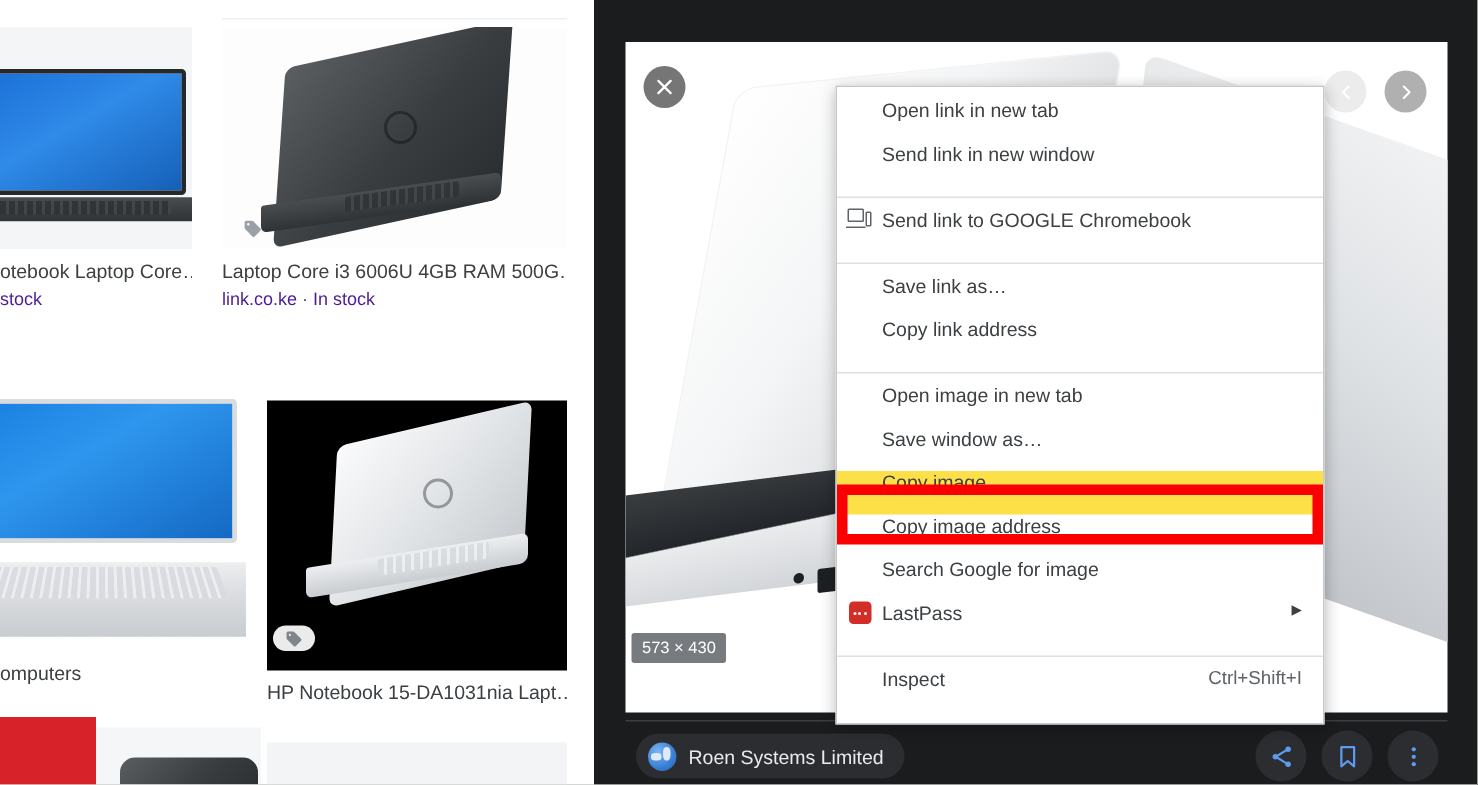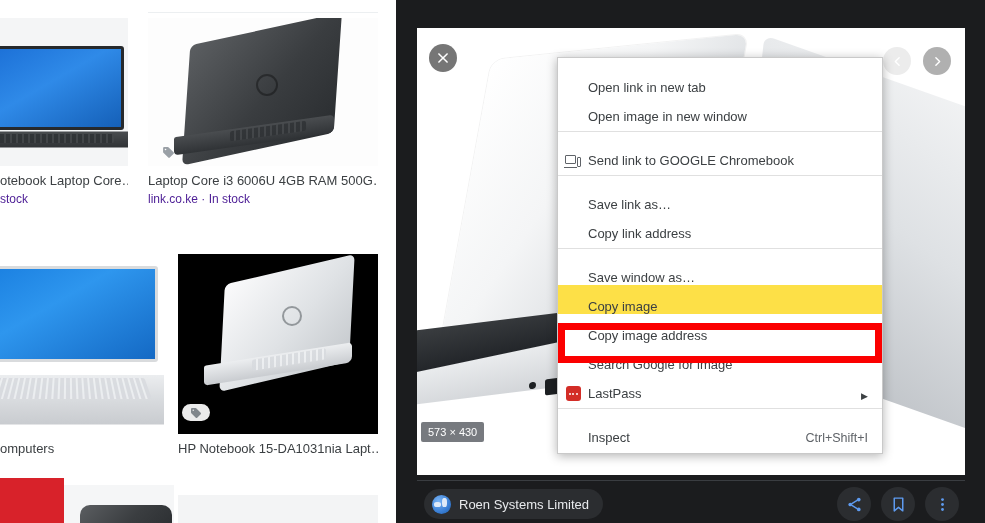--- a/index.html
+++ b/index.html
@@ -222,21 +222,21 @@
     width: 326px;
     background: #ffffff;
     border: 1px solid #c9c9c9;
     box-shadow: 0 2px 10px rgba(0,0,0,.30);
     padding: 8px 0;
     z-index: 40;
   }
   .mi {
     position: relative;
     height: 29px;
-    display: flex; align-items: flex-end;
+    display: flex; align-items: flex-start;
     padding: 0 14px 0 0;
     font-size: 13px;
     color: #3c4043;
     white-space: nowrap;
   }
   .mi .mi-icon {
     width: 30px; flex: 0 0 30px;
     display: flex; align-items: center; justify-content: center;
   }
   .mi .mi-label { flex: 1 1 auto; }
@@ -331,21 +331,21 @@
           <div class="kbd silver" style="left:8px;top:108px;width:160px;height:28px;
                transform:perspective(200px) rotateX(42deg);"></div>
         </div>
       </div>
       <div style="padding-left:42px;">
         <div class="res-title">omputers</div>
         <div class="res-sub"></div>
       </div>
     </div>
 
-    <div class="res-card" style="left:178px; top:254px; width:200px;">
+    <div class="res-card" style="left:178px; top:267px; width:200px;">
       <div class="thumb black" style="width:200px;height:180px;">
         <div class="lid-silver" style="left:44px;top:16px;width:130px;height:106px;
              transform:skewY(-16deg) rotate(3deg);"></div>
         <div class="hp-logo" style="left:104px;top:52px;width:20px;height:20px;border-color:rgba(120,125,130,.75);"></div>
         <div class="lt-base silver" style="left:26px;top:100px;width:148px;height:20px;
              transform:skewY(-9deg);border-radius:2px 4px 6px 4px;"></div>
         <div class="kbd silver" style="left:74px;top:100px;width:74px;height:11px;transform:skewY(-9deg);"></div>
         <div class="tag-badge" style="left:4px;top:150px;">
           <svg width="12" height="12" viewBox="0 0 24 24" fill="#80868b">
             <path d="M21.4 11.6l-9-9A2 2 0 0011 2H4a2 2 0 00-2 2v7c0 .5.2 1 .6 1.4l9 9a2 2 0 002.8 0l7-7a2 2 0 000-2.8zM6.5 8A1.5 1.5 0 118 6.5 1.5 1.5 0 016.5 8z"></path>
@@ -438,21 +438,21 @@
   </div>
 
   <div id="ctx-menu">
 
     <div class="mi">
       <span class="mi-icon"></span>
       <span class="mi-label">Open link in new tab</span>
     </div>
     <div class="mi">
       <span class="mi-icon"></span>
-      <span class="mi-label">Open image in new window</span>
+      <span class="mi-label">Send link in new window</span>
     </div>
 
     <div class="mi-sep"></div>
 
     <div class="mi">
       <span class="mi-icon">
         <span class="cb-icon">
             <span class="scr"></span>
             <span class="ph"></span>
             <span class="foot"></span>
@@ -467,20 +467,24 @@
       <span class="mi-icon"></span>
       <span class="mi-label">Save link as…</span>
     </div>
     <div class="mi">
       <span class="mi-icon"></span>
       <span class="mi-label">Copy link address</span>
     </div>
 
     <div class="mi-sep"></div>
 
+    <div class="mi">
+      <span class="mi-icon"></span>
+      <span class="mi-label">Open image in new tab</span>
+    </div>
     <div class="mi">
       <span class="mi-icon"></span>
       <span class="mi-label">Save window as…</span>
     </div>
     <div class="mi highlight">
       <span class="mi-icon"></span>
       <span class="mi-label">Copy image</span>
     </div>
     <div class="mi">
       <span class="mi-icon"></span>

